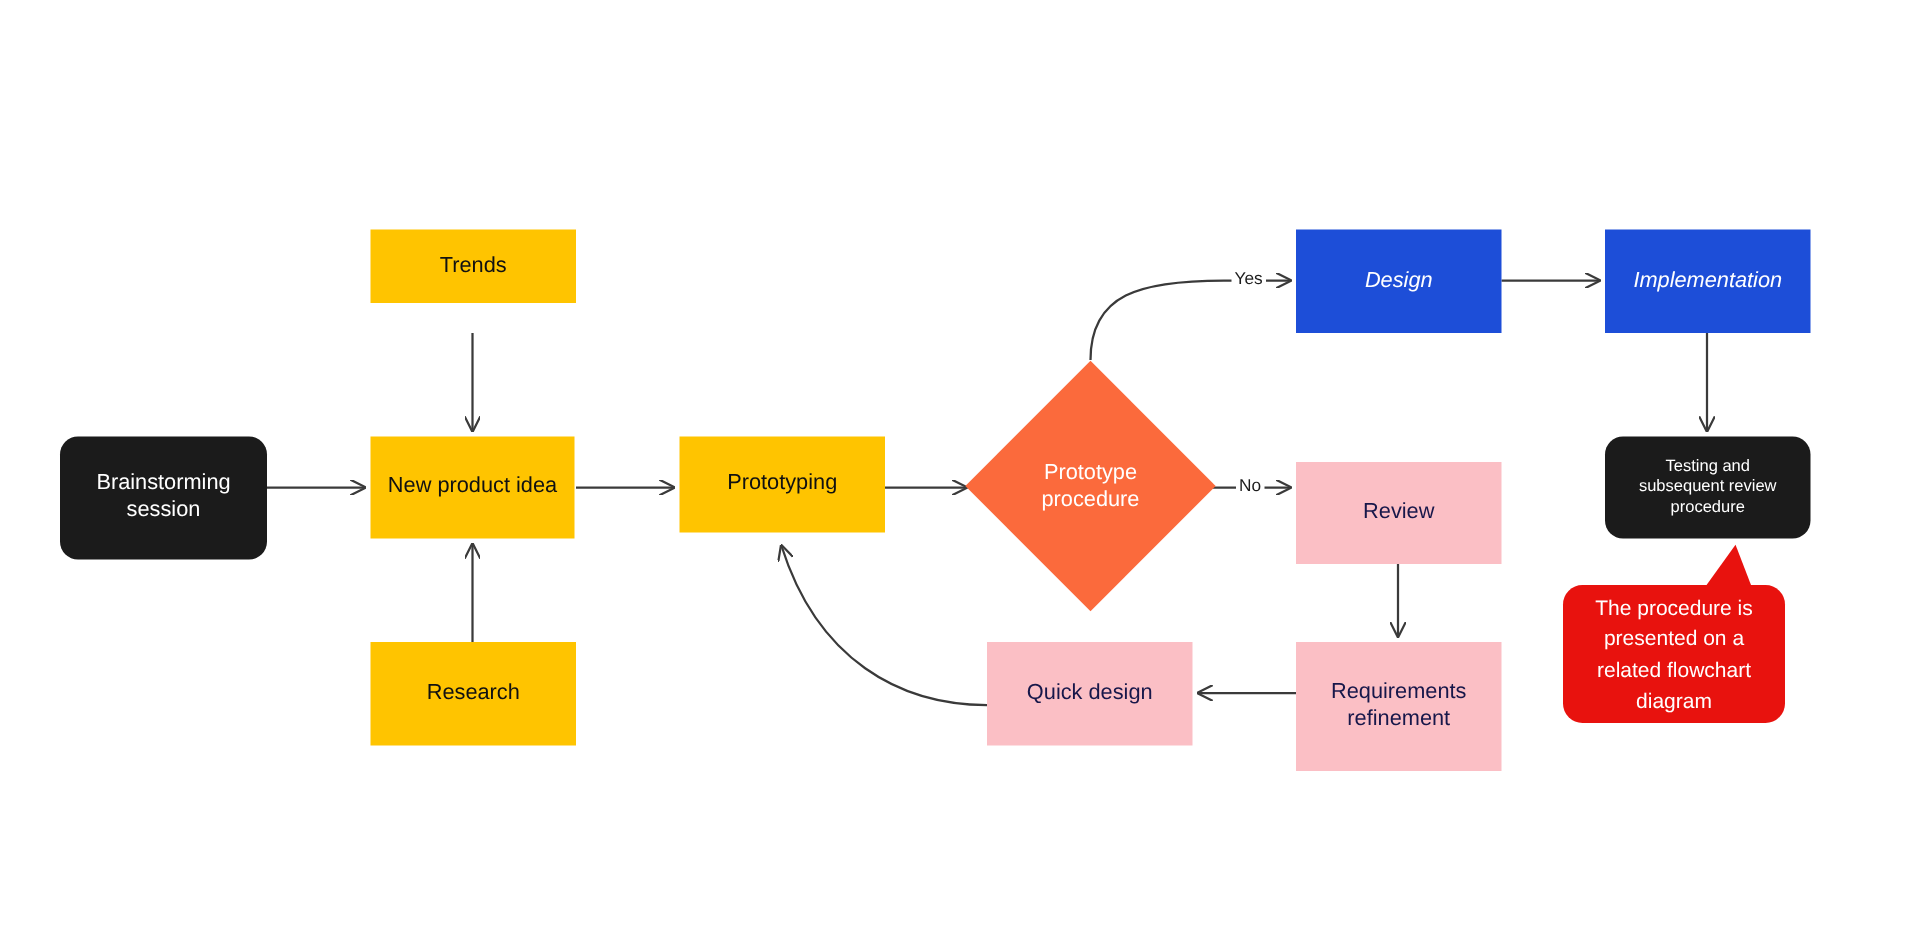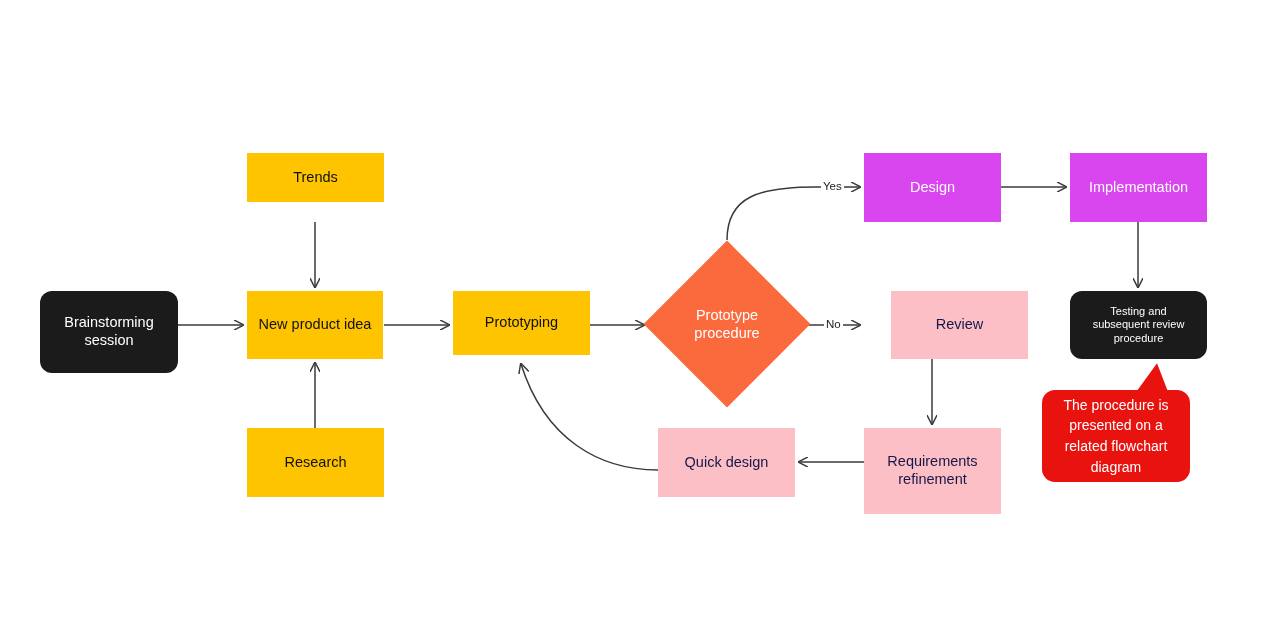--- a/index.html
+++ b/index.html
@@ -36,22 +36,23 @@
     line-height: 1.22;
     font-size: 14.5px;
     padding: 2px 6px;
     white-space: pre-line;
   }
   .n-yellow {
     background: #FFC400;
     color: #111111;
   }
   .n-blue {
-    background: #d946ef;
-    color: #ffffff;
+    background: #1d4ed8;
+    color: #ffffff;
+    font-style: italic;
   }
   .n-pink {
     background: #FBBFC5;
     color: #17174a;
   }
   .n-black {
     background: #1b1b1b;
     color: #ffffff;
     border-radius: 12px;
   }
@@ -153,21 +154,21 @@
   </div>
 
   <div class="node n-blue" style="left:864px; top:153px; width:137px; height:69px;">
     <span>Design</span>
   </div>
 
   <div class="node n-blue" style="left:1070px; top:153px; width:137px; height:69px;">
     <span>Implementation</span>
   </div>
 
-  <div class="node n-pink" style="left:864px; top:291px; width:137px; height:68px;margin-left:27px;">
+  <div class="node n-pink" style="left:864px; top:308px; width:137px; height:68px;">
     <span>Review</span>
   </div>
 
   <div class="node n-pink" style="left:864px; top:428px; width:137px; height:86px;">
     <span>Requirements
 refinement</span>
   </div>
 
   <div class="node n-pink" style="left:658px; top:428px; width:137px; height:69px;">
     <span>Quick design</span>

